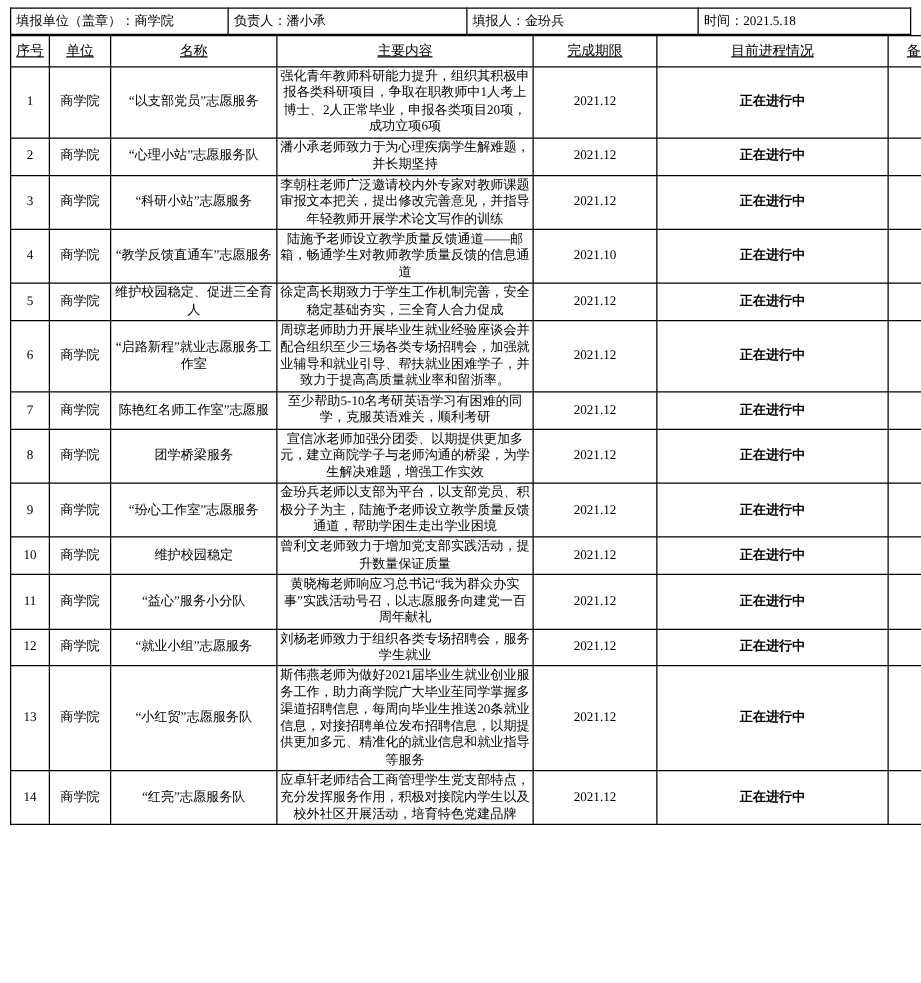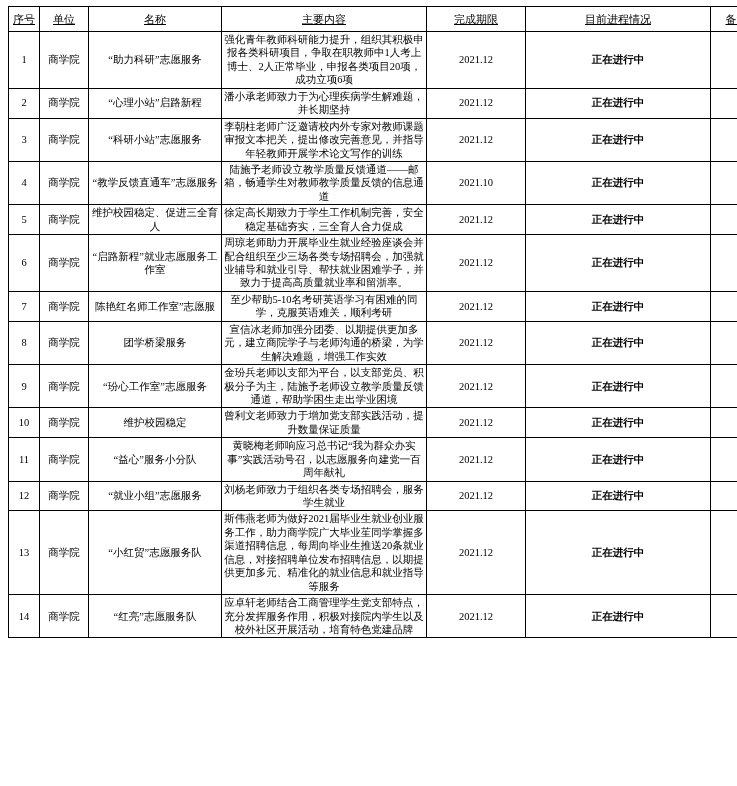--- a/index.html
+++ b/index.html
@@ -75,47 +75,57 @@
   .c-status  { width: 180px; font-weight: bold; }
   .c-remark  { width: 47px; }
   .nowrap { white-space: nowrap; }
 </style>
 </head>
 <body>
 
 <div class="page">
 
 
+  <table class="meta">
+    <tbody>
+        <tr>
+      <td style="width:150px;">填报单位（盖章）：商学院</td>
+      <td style="width:165px;">负责人：潘小承</td>
+      <td style="width:160px;">填报人：金玢兵</td>
+      <td style="width:146px;">时间：2021.5.18</td>
+    </tr>
+  </tbody>
+    </table>
 
   <table class="main">
     <thead>
       <tr>
         <th class="c-no nowrap">序号</th>
         <th class="c-unit nowrap">单位</th>
         <th class="c-name nowrap">名称</th>
         <th class="c-content nowrap">主要内容</th>
         <th class="c-due nowrap">完成期限</th>
         <th class="c-status nowrap">目前进程情况</th>
         <th class="c-remark nowrap">备注</th>
       </tr>
     </thead>
     <tbody id="table-body">
         <tr>
           <td class="c-no">1</td>
           <td class="c-unit">商学院</td>
-          <td class="c-name">“助力科研”志愿服务</td>
+          <td class="c-name">“以支部党员”志愿服务</td>
           <td class="c-content content">强化青年教师科研能力提升，组织其积极申报各类科研项目，争取在职教师中1人考上博士、2人正常毕业，申报各类项目20项，成功立项6项</td>
           <td class="c-due">2021.12</td>
           <td class="c-status">正在进行中</td>
           <td class="c-remark"></td>
         </tr>
         <tr>
           <td class="c-no">2</td>
           <td class="c-unit">商学院</td>
-          <td class="c-name">“心理小站”启路新程</td>
+          <td class="c-name">“心理小站”志愿服务队</td>
           <td class="c-content content">潘小承老师致力于为心理疾病学生解难题，并长期坚持</td>
           <td class="c-due">2021.12</td>
           <td class="c-status">正在进行中</td>
           <td class="c-remark"></td>
         </tr>
         <tr>
           <td class="c-no">3</td>
           <td class="c-unit">商学院</td>
           <td class="c-name">“科研小站”志愿服务</td>
           <td class="c-content content">李朝柱老师广泛邀请校内外专家对教师课题审报文本把关，提出修改完善意见，并指导年轻教师开展学术论文写作的训练</td>

